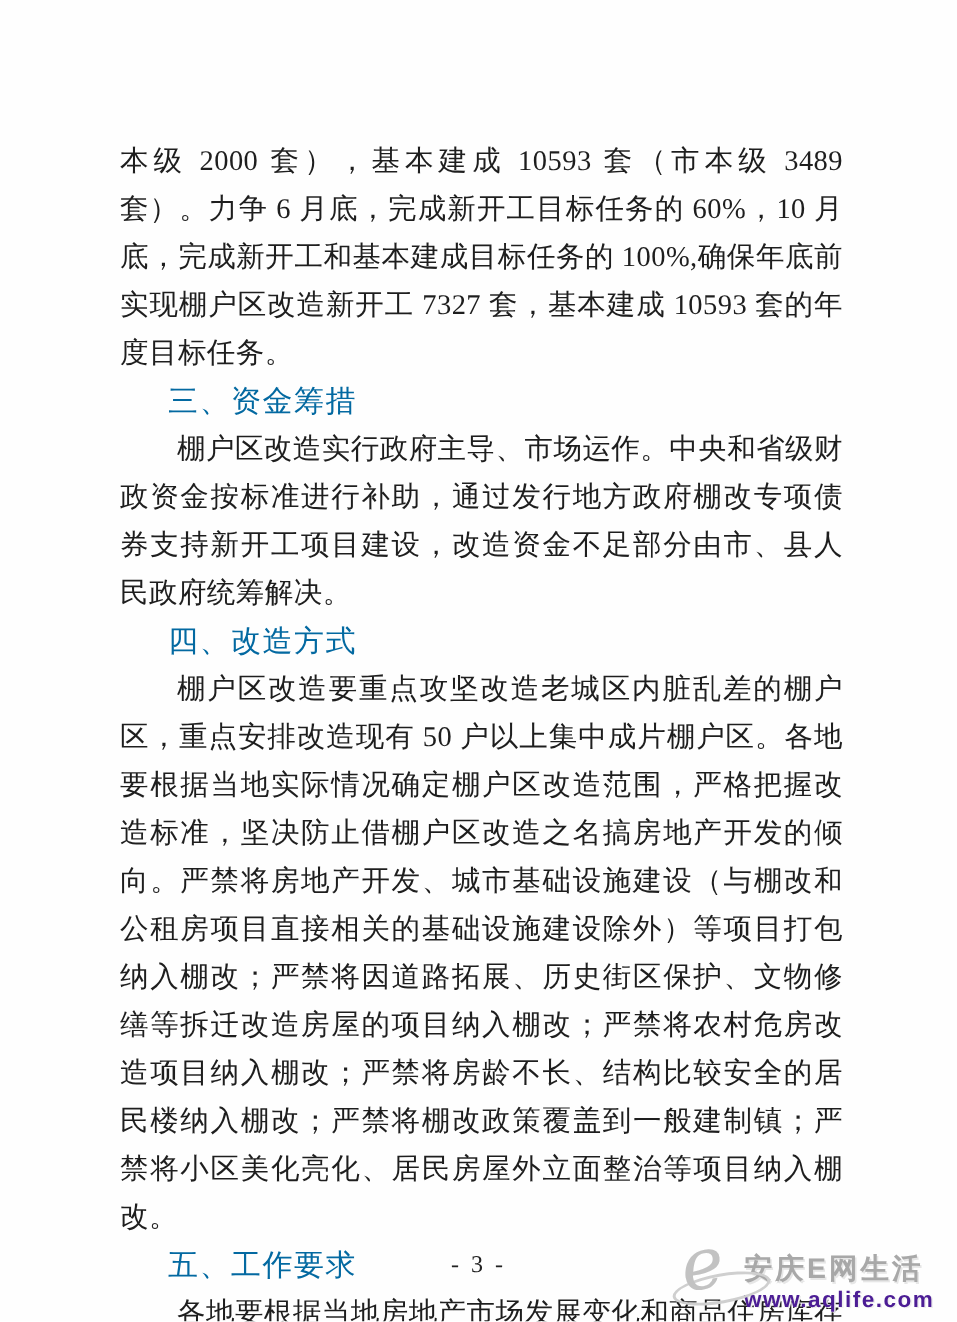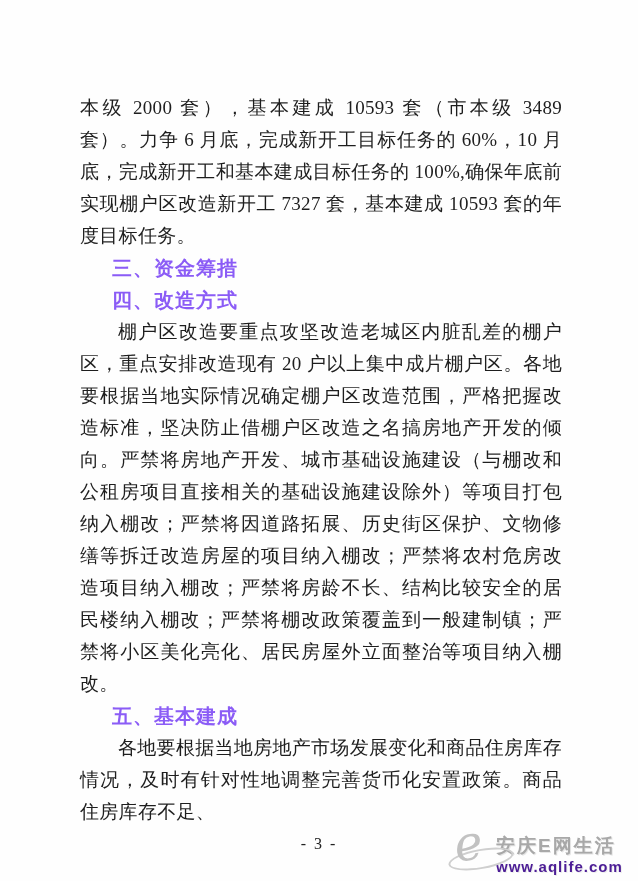--- a/index.html
+++ b/index.html
@@ -30,22 +30,22 @@
     margin: 0;
   }
   .para.indent {
     text-indent: 2em;
   }
   .heading {
     margin: 0;
     font-family: "Liberation Sans", "DejaVu Sans", sans-serif;
     font-size: 20px;
     line-height: 32px;
-    font-weight: 700;
-    color: #8b5cf6;
+    font-weight: 400;
+    color: #0369a1;
     text-indent: 1.6em;
     text-align: left;
     letter-spacing: 1px;
   }
   .page-number {
     position: absolute;
     left: 0;
     right: 0;
     top: 835px;
     text-align: center;
@@ -117,23 +117,24 @@
   }
 </style>
 </head>
 <body>
 
 <div class="page">
 
   <main class="content">
     <p class="para">本级 2000 套），基本建成 10593 套（市本级 3489 套）。力争 6 月底，完成新开工目标任务的 60%，10 月底，完成新开工和基本建成目标任务的 100%,确保年底前实现棚户区改造新开工 7327 套，基本建成 10593 套的年度目标任务。</p>
     <h2 class="heading">三、资金筹措</h2>
+    <p class="para indent">棚户区改造实行政府主导、市场运作。中央和省级财政资金按标准进行补助，通过发行地方政府棚改专项债券支持新开工项目建设，改造资金不足部分由市、县人民政府统筹解决。</p>
     <h2 class="heading">四、改造方式</h2>
-    <p class="para indent">棚户区改造要重点攻坚改造老城区内脏乱差的棚户区，重点安排改造现有 20 户以上集中成片棚户区。各地要根据当地实际情况确定棚户区改造范围，严格把握改造标准，坚决防止借棚户区改造之名搞房地产开发的倾向。严禁将房地产开发、城市基础设施建设（与棚改和公租房项目直接相关的基础设施建设除外）等项目打包纳入棚改；严禁将因道路拓展、历史街区保护、文物修缮等拆迁改造房屋的项目纳入棚改；严禁将农村危房改造项目纳入棚改；严禁将房龄不长、结构比较安全的居民楼纳入棚改；严禁将棚改政策覆盖到一般建制镇；严禁将小区美化亮化、居民房屋外立面整治等项目纳入棚改。</p>
-    <h2 class="heading">五、基本建成</h2>
+    <p class="para indent">棚户区改造要重点攻坚改造老城区内脏乱差的棚户区，重点安排改造现有 50 户以上集中成片棚户区。各地要根据当地实际情况确定棚户区改造范围，严格把握改造标准，坚决防止借棚户区改造之名搞房地产开发的倾向。严禁将房地产开发、城市基础设施建设（与棚改和公租房项目直接相关的基础设施建设除外）等项目打包纳入棚改；严禁将因道路拓展、历史街区保护、文物修缮等拆迁改造房屋的项目纳入棚改；严禁将农村危房改造项目纳入棚改；严禁将房龄不长、结构比较安全的居民楼纳入棚改；严禁将棚改政策覆盖到一般建制镇；严禁将小区美化亮化、居民房屋外立面整治等项目纳入棚改。</p>
+    <h2 class="heading">五、工作要求</h2>
     <p class="para indent">各地要根据当地房地产市场发展变化和商品住房库存情况，及时有针对性地调整完善货币化安置政策。商品住房库存不足、</p>
   </main>
 
   <div class="page-number">- 3 -</div>
 
   <div class="watermark">
     <span class="wm-logo">
       <span class="wm-orbit"></span>
       <span class="wm-e">e</span>
     </span>

